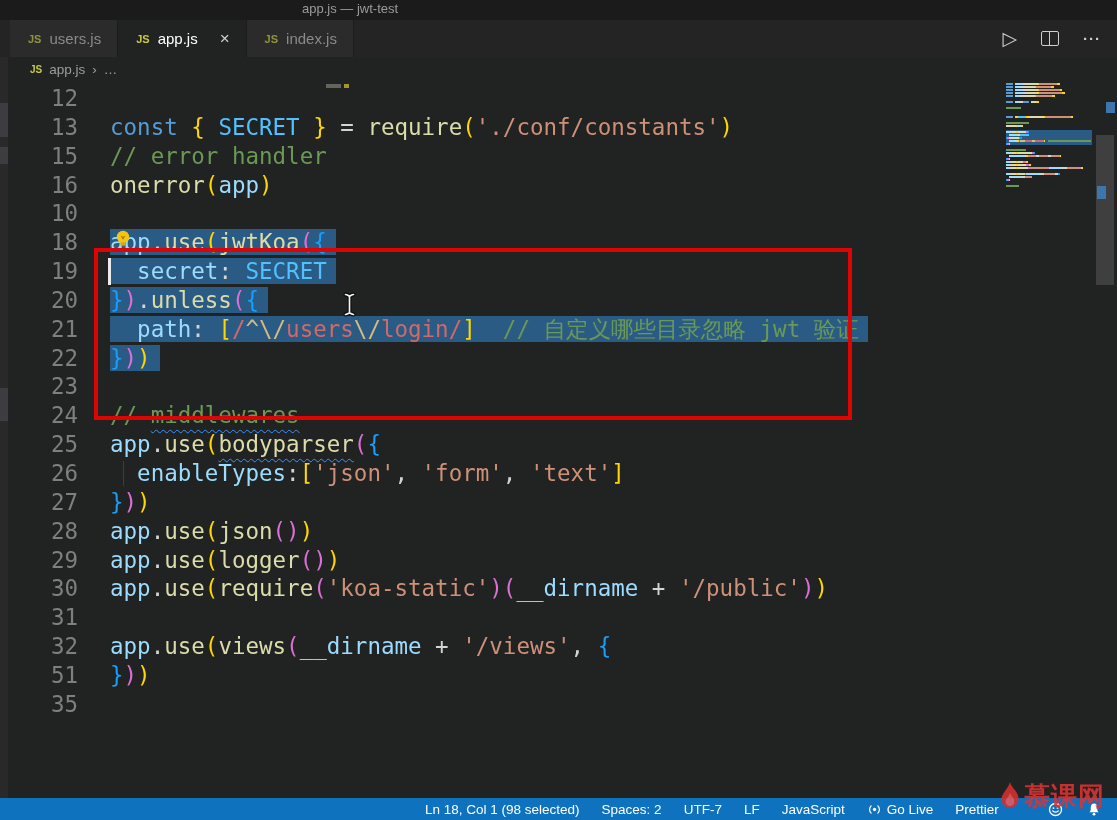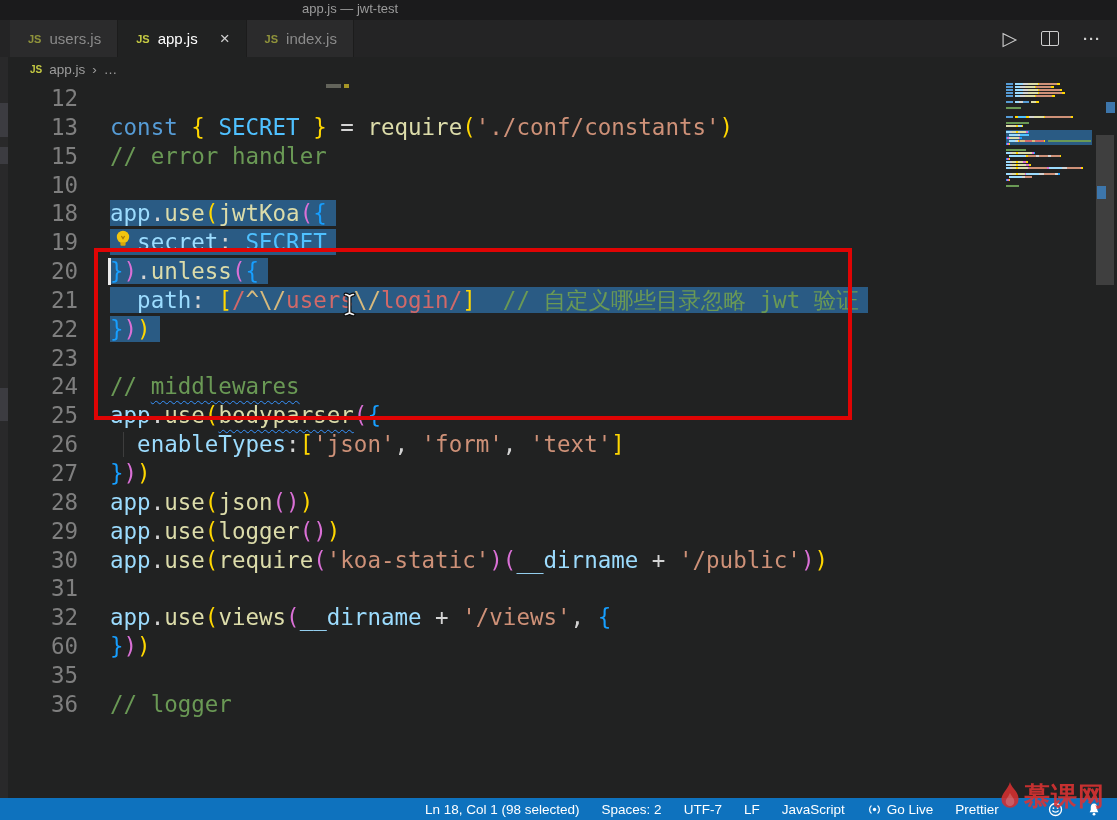--- a/index.html
+++ b/index.html
@@ -114,39 +114,39 @@
   </div>
 
   <div class="editor">
     <div class="clip-fragment"></div>
     <div class="clip-fragment-dot"></div>
 
     <div class="code-lines" id="code-lines">
         <div class="code-line"><div class="ln">12</div><div class="lc"></div></div>
         <div class="code-line"><div class="ln">13</div><div class="lc"><span style="color: rgb(86, 156, 214);">const</span><span style="color: rgb(212, 212, 212);"> </span><span style="color: rgb(255, 215, 0);">{ </span><span style="color: rgb(79, 193, 255);">SECRET</span><span style="color: rgb(255, 215, 0);"> }</span><span style="color: rgb(212, 212, 212);"> = </span><span style="color: rgb(220, 220, 170);">require</span><span style="color: rgb(255, 215, 0);">(</span><span style="color: rgb(206, 145, 120);">'./conf/constants'</span><span style="color: rgb(255, 215, 0);">)</span></div></div>
         <div class="code-line"><div class="ln">15</div><div class="lc"><span style="color: rgb(106, 153, 85);">// error handler</span></div></div>
+        <div class="code-line"><div class="ln">16</div><div class="lc"><span style="color: rgb(220, 220, 170);">onerror</span><span style="color: rgb(255, 215, 0);">(</span><span style="color: rgb(156, 220, 254);">app</span><span style="color: rgb(255, 215, 0);">)</span></div></div>
         <div class="code-line"><div class="ln">10</div><div class="lc"></div></div>
         <div class="code-line"><div class="ln">18</div><div class="lc"><span class="sel"><span style="color: rgb(156, 220, 254);">app</span><span style="color: rgb(212, 212, 212);">.</span><span style="color: rgb(220, 220, 170);">use</span><span style="color: rgb(255, 215, 0);">(</span><span style="color: rgb(220, 220, 170);">jwtKoa</span><span style="color: rgb(218, 112, 214);">(</span><span style="color: rgb(23, 159, 255);">{</span></span></div></div>
         <div class="code-line"><div class="ln">19</div><div class="lc"><span class="sel"><span style="color: rgb(212, 212, 212);">  </span><span style="color: rgb(156, 220, 254);">secret</span><span style="color: rgb(212, 212, 212);">: </span><span style="color: rgb(79, 193, 255);">SECRET</span></span></div></div>
         <div class="code-line"><div class="ln">20</div><div class="lc"><span class="sel"><span style="color: rgb(23, 159, 255);">}</span><span style="color: rgb(218, 112, 214);">)</span><span style="color: rgb(212, 212, 212);">.</span><span style="color: rgb(220, 220, 170);">unless</span><span style="color: rgb(218, 112, 214);">(</span><span style="color: rgb(23, 159, 255);">{</span></span></div></div>
         <div class="code-line"><div class="ln">21</div><div class="lc"><span class="sel"><span style="color: rgb(212, 212, 212);">  </span><span style="color: rgb(156, 220, 254);">path</span><span style="color: rgb(212, 212, 212);">: </span><span style="color: rgb(255, 215, 0);">[</span><span style="color: rgb(209, 105, 105);">/</span><span style="color: rgb(215, 186, 125);">^</span><span style="color: rgb(215, 186, 125);">\/</span><span style="color: rgb(209, 105, 105);">users</span><span style="color: rgb(215, 186, 125);">\/</span><span style="color: rgb(209, 105, 105);">login</span><span style="color: rgb(209, 105, 105);">/</span><span style="color: rgb(255, 215, 0);">]</span><span style="color: rgb(212, 212, 212);">  </span><span style="color: rgb(106, 153, 85);">// 自定义哪些目录忽略 jwt 验证</span></span></div></div>
         <div class="code-line"><div class="ln">22</div><div class="lc"><span class="sel"><span style="color: rgb(23, 159, 255);">}</span><span style="color: rgb(218, 112, 214);">)</span><span style="color: rgb(255, 215, 0);">)</span></span></div></div>
         <div class="code-line"><div class="ln">23</div><div class="lc"></div></div>
         <div class="code-line"><div class="ln">24</div><div class="lc"><span style="color: rgb(106, 153, 85);">// </span><span class="sq" style="color: rgb(106, 153, 85);">middlewares</span></div></div>
         <div class="code-line"><div class="ln">25</div><div class="lc"><span style="color: rgb(156, 220, 254);">app</span><span style="color: rgb(212, 212, 212);">.</span><span style="color: rgb(220, 220, 170);">use</span><span style="color: rgb(255, 215, 0);">(</span><span class="sq" style="color: rgb(220, 220, 170);">bodyparser</span><span style="color: rgb(218, 112, 214);">(</span><span style="color: rgb(23, 159, 255);">{</span></div></div>
         <div class="code-line"><div class="ln">26</div><div class="lc"><span style="color: rgb(212, 212, 212);">  </span><span style="color: rgb(156, 220, 254);">enableTypes</span><span style="color: rgb(212, 212, 212);">:</span><span style="color: rgb(255, 215, 0);">[</span><span style="color: rgb(206, 145, 120);">'json'</span><span style="color: rgb(212, 212, 212);">, </span><span style="color: rgb(206, 145, 120);">'form'</span><span style="color: rgb(212, 212, 212);">, </span><span style="color: rgb(206, 145, 120);">'text'</span><span style="color: rgb(255, 215, 0);">]</span></div><div class="indent-guide"></div></div>
         <div class="code-line"><div class="ln">27</div><div class="lc"><span style="color: rgb(23, 159, 255);">}</span><span style="color: rgb(218, 112, 214);">)</span><span style="color: rgb(255, 215, 0);">)</span></div></div>
         <div class="code-line"><div class="ln">28</div><div class="lc"><span style="color: rgb(156, 220, 254);">app</span><span style="color: rgb(212, 212, 212);">.</span><span style="color: rgb(220, 220, 170);">use</span><span style="color: rgb(255, 215, 0);">(</span><span style="color: rgb(220, 220, 170);">json</span><span style="color: rgb(218, 112, 214);">(</span><span style="color: rgb(218, 112, 214);">)</span><span style="color: rgb(255, 215, 0);">)</span></div></div>
         <div class="code-line"><div class="ln">29</div><div class="lc"><span style="color: rgb(156, 220, 254);">app</span><span style="color: rgb(212, 212, 212);">.</span><span style="color: rgb(220, 220, 170);">use</span><span style="color: rgb(255, 215, 0);">(</span><span style="color: rgb(220, 220, 170);">logger</span><span style="color: rgb(218, 112, 214);">(</span><span style="color: rgb(218, 112, 214);">)</span><span style="color: rgb(255, 215, 0);">)</span></div></div>
         <div class="code-line"><div class="ln">30</div><div class="lc"><span style="color: rgb(156, 220, 254);">app</span><span style="color: rgb(212, 212, 212);">.</span><span style="color: rgb(220, 220, 170);">use</span><span style="color: rgb(255, 215, 0);">(</span><span style="color: rgb(220, 220, 170);">require</span><span style="color: rgb(218, 112, 214);">(</span><span style="color: rgb(206, 145, 120);">'koa-static'</span><span style="color: rgb(218, 112, 214);">)</span><span style="color: rgb(218, 112, 214);">(</span><span style="color: rgb(156, 220, 254);">__dirname</span><span style="color: rgb(212, 212, 212);"> + </span><span style="color: rgb(206, 145, 120);">'/public'</span><span style="color: rgb(218, 112, 214);">)</span><span style="color: rgb(255, 215, 0);">)</span></div></div>
         <div class="code-line"><div class="ln">31</div><div class="lc"></div></div>
         <div class="code-line"><div class="ln">32</div><div class="lc"><span style="color: rgb(156, 220, 254);">app</span><span style="color: rgb(212, 212, 212);">.</span><span style="color: rgb(220, 220, 170);">use</span><span style="color: rgb(255, 215, 0);">(</span><span style="color: rgb(220, 220, 170);">views</span><span style="color: rgb(218, 112, 214);">(</span><span style="color: rgb(156, 220, 254);">__dirname</span><span style="color: rgb(212, 212, 212);"> + </span><span style="color: rgb(206, 145, 120);">'/views'</span><span style="color: rgb(212, 212, 212);">, </span><span style="color: rgb(23, 159, 255);">{</span></div></div>
-        <div class="code-line"><div class="ln">60</div><div class="lc"><span style="color: rgb(23, 159, 255);">}</span><span style="color: rgb(218, 112, 214);">)</span><span style="color: rgb(255, 215, 0);">)</span></div></div>
+        <div class="code-line"><div class="ln">51</div><div class="lc"><span style="color: rgb(23, 159, 255);">}</span><span style="color: rgb(218, 112, 214);">)</span><span style="color: rgb(255, 215, 0);">)</span></div></div>
         <div class="code-line"><div class="ln">35</div><div class="lc"></div></div>
-        <div class="code-line"><div class="ln">36</div><div class="lc"><span style="color: rgb(106, 153, 85);">// logger</span></div></div>
       </div>
 
     <div class="red-box" style="top: 166.1px;"></div>
     <div class="caret" style="top: 176.1px;"></div>
     <div class="bulb" style="top: 147.25px;">
       <svg width="18" height="19" viewBox="0 0 18 19">
         <circle cx="9" cy="8" r="6.2" fill="#f2c50f"></circle>
         <rect x="6.4" y="13.2" width="5.2" height="3.6" rx="1.2" fill="#d9a70a"></rect>
         <path d="M7.4 7 L9 9.6 L10.6 7" stroke="#a87908" stroke-width="1.2" fill="none"></path>
       </svg>

